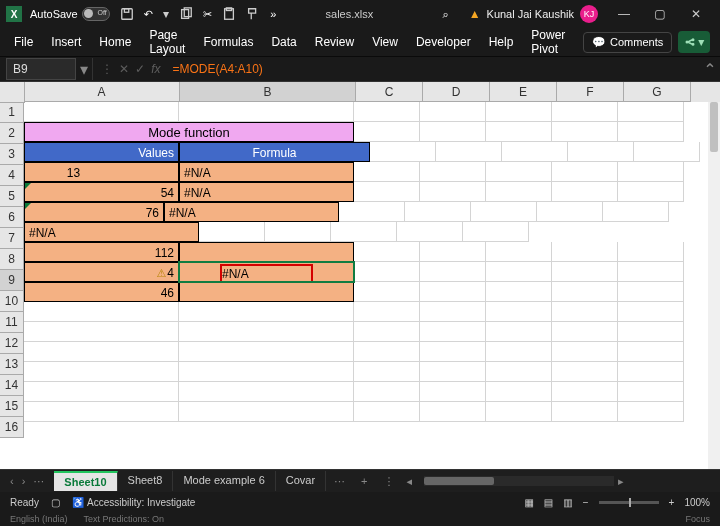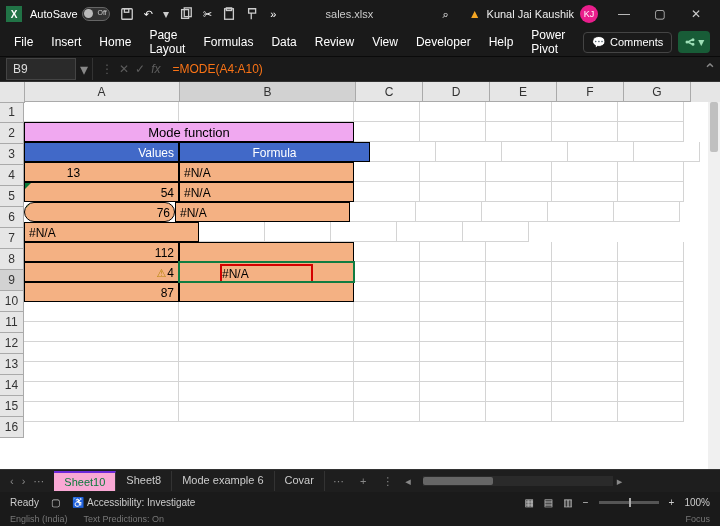--- a/index.html
+++ b/index.html
@@ -55,21 +55,21 @@
 .err-mark::before{content:"";position:absolute;top:0;left:0;border-top:6px solid #0a7a3a;border-right:6px solid transparent}
 .warn-tri{color:#b8860b;font-size:11px;margin-right:1px}
 .sel-row .row-h,.col-headers .sel{background:#d2d2d2}
 .active-cell{outline:2px solid #107c41;outline-offset:-1px;position:relative;z-index:1}
 .vscroll{position:absolute;right:0;top:20px;width:12px;bottom:0;background:#f0f0f0}
 .vscroll .thumb{position:absolute;top:0;left:2px;width:8px;height:50px;background:#c0c0c0;border-radius:2px}
 
 .sheet-tabs{height:22px;background:#1e1e1e;display:flex;align-items:center;font-size:11px;color:#ccc;border-top:1px solid #333}
 .st-nav{display:flex;gap:8px;padding:0 10px;color:#888}
 .st-tab{padding:3px 10px;border-right:1px solid #333;cursor:pointer}
-.st-tab.active{background:#f9a8d4;color:#0a7a3a;font-weight:400;border-top:2px solid #6d28d9}
+.st-tab.active{background:#e5e5e5;color:#0a7a3a;font-weight:700;border-top:2px solid #22c55e}
 .hscroll{flex:1;margin-left:8px;height:10px;background:#2a2a2a;position:relative;max-width:190px}
 .hscroll .thumb{position:absolute;left:0;top:1px;height:8px;width:70px;background:#666;border-radius:2px}
 
 .status{height:20px;background:#1a1a1a;color:#ccc;font-size:10px;display:flex;align-items:center;padding:0 10px;gap:12px}
 .status .right{margin-left:auto;display:flex;gap:10px;align-items:center}
 .zoom-line{width:60px;height:3px;background:#555;position:relative}
 .zoom-line::after{content:"";width:2px;height:9px;background:#aaa;position:absolute;left:50%;top:-3px}
 .status2{height:14px;background:#1a1a1a;color:#777;font-size:9px;display:flex;align-items:center;padding:0 10px;gap:16px}
 </style>
 </head>
@@ -230,21 +230,21 @@
         <div class="grid-row">
           <div class="cell data-cell err-mark" style="width: 155px;"><span>54</span></div>
           <div class="cell data-cell center" style="width: 175px;">#N/A</div>
           <div class="cell" style="width: 66px;"></div>
           <div class="cell" style="width: 66px;"></div>
           <div class="cell" style="width: 66px;"></div>
           <div class="cell" style="width: 66px;"></div>
           <div class="cell" style="width: 66px;"></div>
         </div>
         <div class="grid-row">
-          <div class="cell data-cell err-mark" style="width: 151px; border-radius: 10px;"><span>76</span></div>
+          <div class="cell data-cell err-mark" style="width: 140px;"><span>76</span></div>
           <div class="cell data-cell center" style="width: 175px;">#N/A</div>
           <div class="cell" style="width: 66px;"></div>
           <div class="cell" style="width: 66px;"></div>
           <div class="cell" style="width: 66px;"></div>
           <div class="cell" style="width: 66px;"></div>
           <div class="cell" style="width: 66px;"></div>
         </div>
         <div class="grid-row">
           <div class="cell data-cell center" style="width: 175px;">#N/A</div>
           <div class="cell" style="width: 66px;"></div>
@@ -267,21 +267,21 @@
           <div class="cell data-cell center active-cell" style="width: 175px;">
             <div style="margin: 1px 36px; border: 2px solid rgb(212, 0, 0); line-height: 16px;">#N/A</div>
           </div>
           <div class="cell" style="width: 66px;"></div>
           <div class="cell" style="width: 66px;"></div>
           <div class="cell" style="width: 66px;"></div>
           <div class="cell" style="width: 66px;"></div>
           <div class="cell" style="width: 66px;"></div>
         </div>
         <div class="grid-row">
-          <div class="cell data-cell" style="width: 155px;"><span>87</span></div>
+          <div class="cell data-cell" style="width: 155px;"><span>46</span></div>
           <div class="cell data-cell center" style="width: 175px;"></div>
           <div class="cell" style="width: 66px;"></div>
           <div class="cell" style="width: 66px;"></div>
           <div class="cell" style="width: 66px;"></div>
           <div class="cell" style="width: 66px;"></div>
           <div class="cell" style="width: 66px;"></div>
         </div>
         <div class="grid-row">
           <div class="cell" style="width: 155px;"></div>
           <div class="cell" style="width: 175px;"></div>

